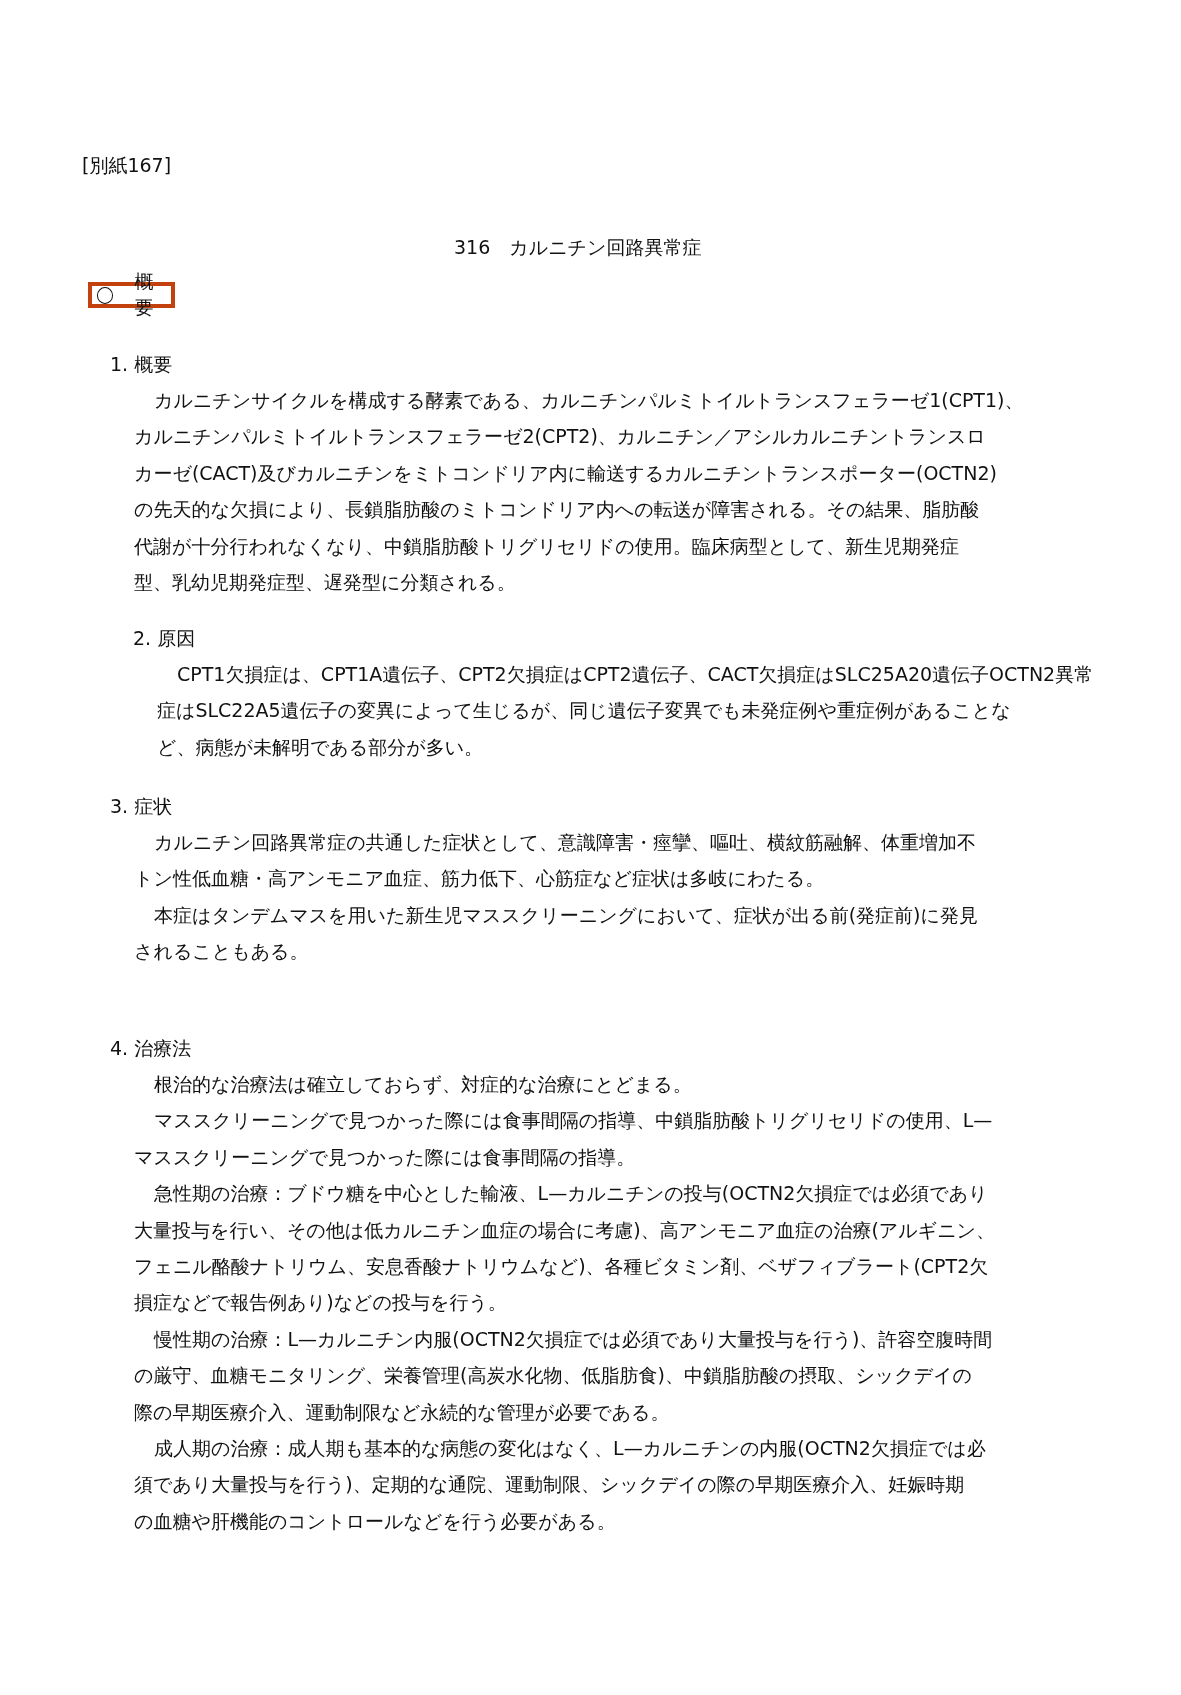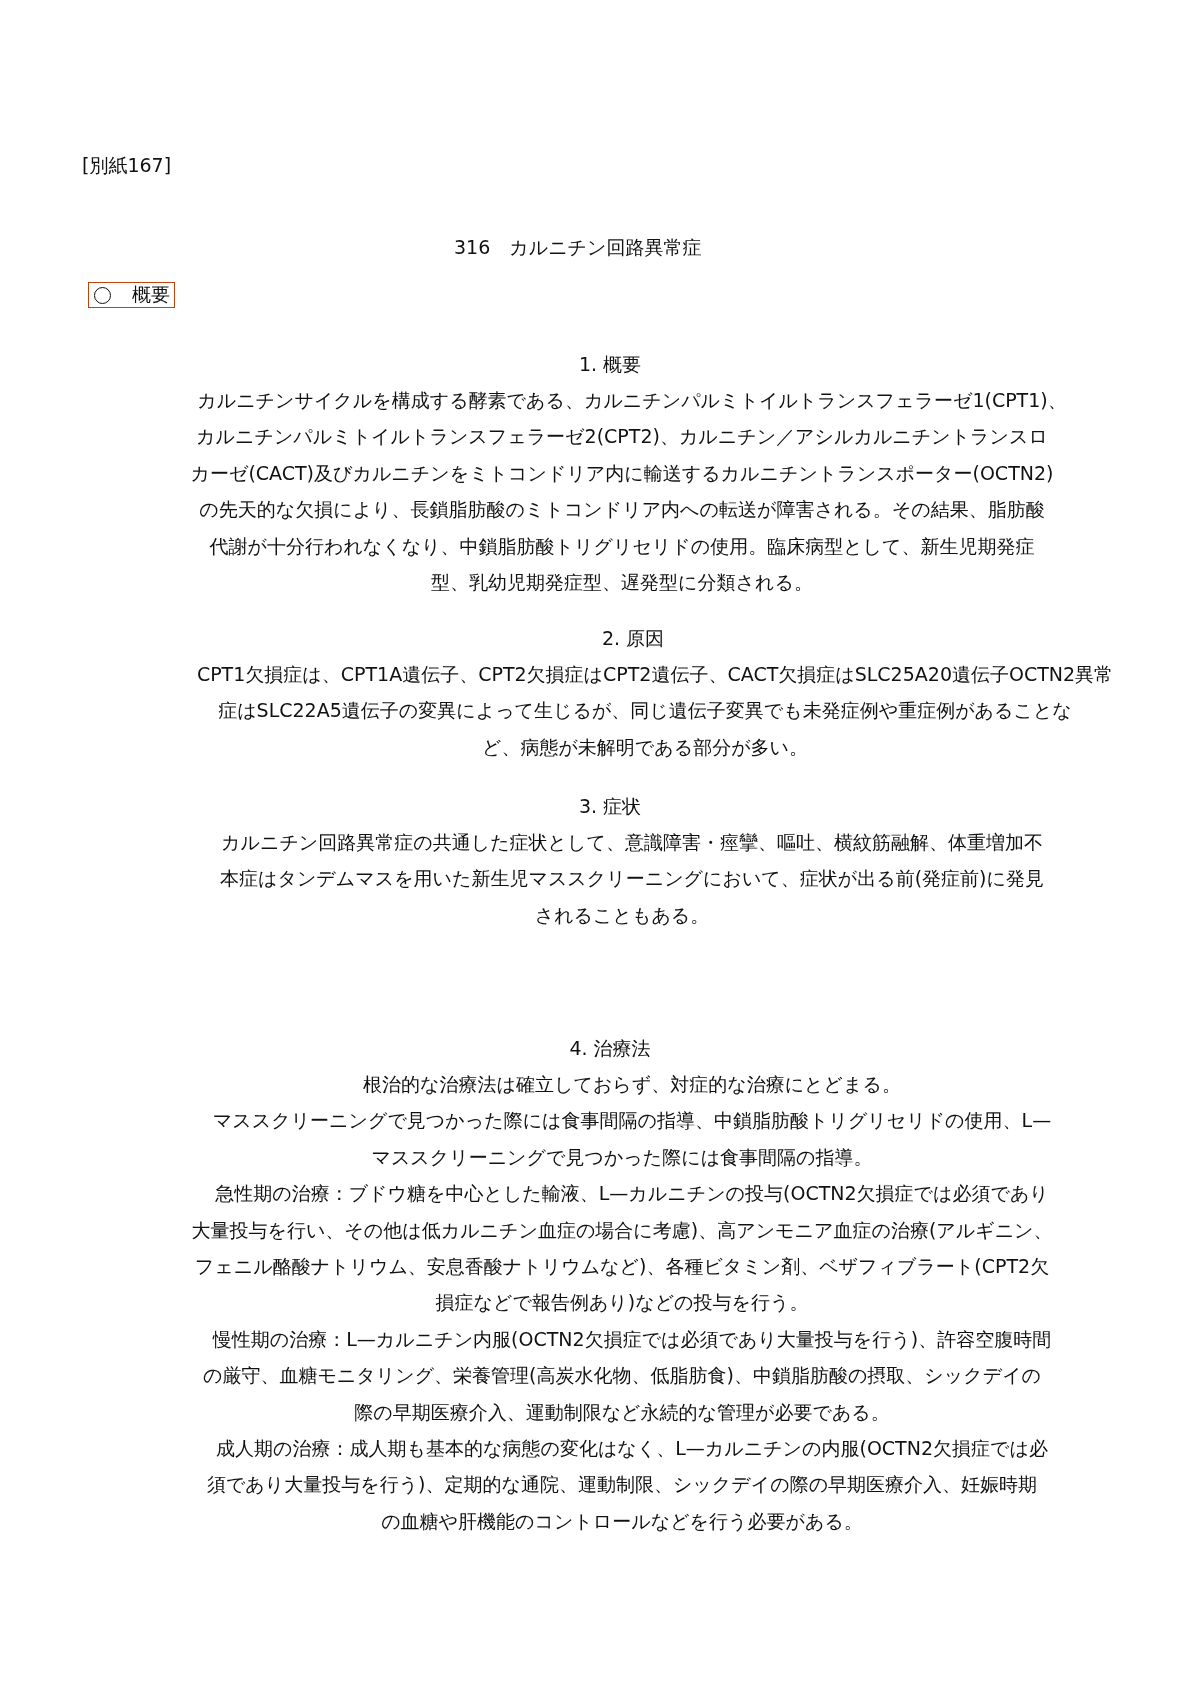--- a/index.html
+++ b/index.html
@@ -12,28 +12,28 @@
     .attach-label {
       position: absolute; left: 82px; top: 153px;
       font-size: 19px; letter-spacing: 0px;
     }
     .doc-title {
       position: absolute; left: 454px; top: 219px;
       font-size: 19px; white-space: pre; margin-top: 16px;
     }
     .boxed-heading {
       position: absolute; left: 88px; top: 282px; width: 87px; height: 26px;
-      border: 1px solid #c2410c; box-sizing: border-box;
+      border: 4px solid #c2410c; box-sizing: border-box;
       font-size: 19px; display: flex; align-items: center;
     }
     .boxed-heading .circle {
       display: inline-block; width: 15px; height: 15px; border: 1px solid #111;
       border-radius: 50%; margin-left: 5px; margin-right: 21px;
     }
-    .section { position: absolute; left: 110px; width: 1000px; text-align: center; }
+    .section { position: absolute; left: 110px; width: 1000px; }
     .section-heading { font-size: 19px; height: 36px; line-height: 36px; white-space: pre; }
     .para { font-size: 19px; line-height: 36.4px; margin: 0; }
     .line { display: block; white-space: nowrap; height: 36.4px; }
     .indent { padding-left: 44px; }
     .wrap { padding-left: 24px; }
   </style>
 </head>
 <body>
 
 <div class="page">
@@ -63,20 +63,21 @@
       <span class="line indent">CPT1欠損症は、CPT1A遺伝子、CPT2欠損症はCPT2遺伝子、CACT欠損症はSLC25A20遺伝子OCTN2異常</span>
       <span class="line wrap">症はSLC22A5遺伝子の変異によって生じるが、同じ遺伝子変異でも未発症例や重症例があることな</span>
       <span class="line wrap">ど、病態が未解明である部分が多い。</span>
     </div>
   </div>
 
   <div class="section" style="top:788px;">
     <div class="section-heading">3. 症状</div>
     <div class="para">
       <span class="line indent">カルニチン回路異常症の共通した症状として、意識障害・痙攣、嘔吐、横紋筋融解、体重増加不</span>
+      <span class="line wrap">トン性低血糖・高アンモニア血症、筋力低下、心筋症など症状は多岐にわたる。</span>
       <span class="line indent">本症はタンデムマスを用いた新生児マススクリーニングにおいて、症状が出る前(発症前)に発見</span>
       <span class="line wrap">されることもある。</span>
     </div>
   </div>
 
   <div class="section" style="top:1030px;">
     <div class="section-heading">4. 治療法</div>
     <div class="para">
       <span class="line indent">根治的な治療法は確立しておらず、対症的な治療にとどまる。</span>
       <span class="line indent">マススクリーニングで見つかった際には食事間隔の指導、中鎖脂肪酸トリグリセリドの使用、L—</span>

